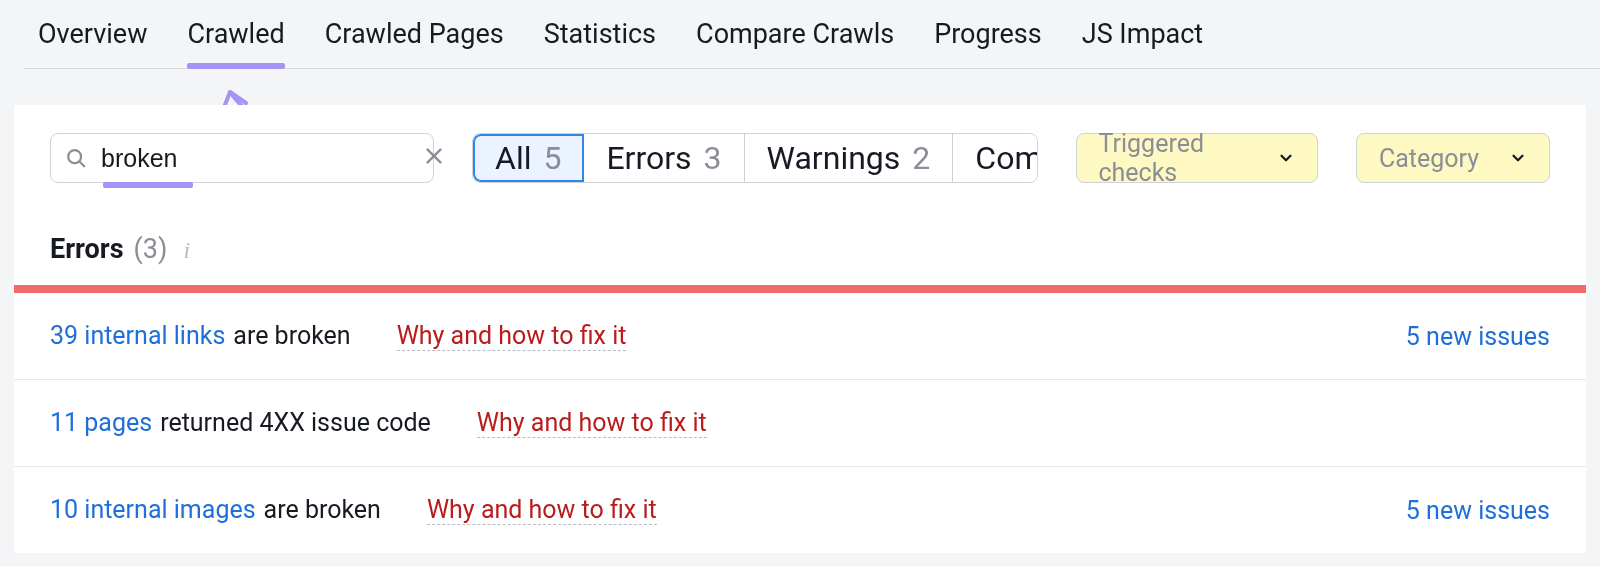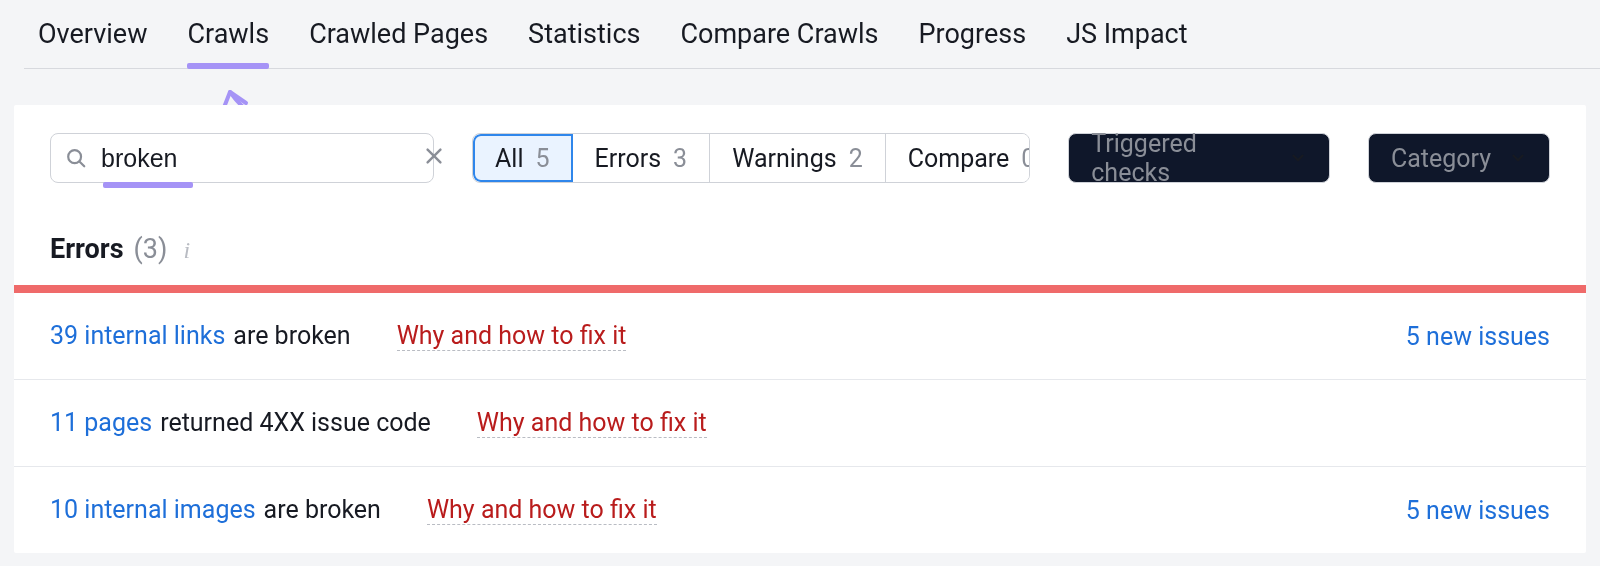--- a/index.html
+++ b/index.html
@@ -98,46 +98,46 @@
     border: 1px solid #cfd2d8;
     border-radius: 8px;
     overflow: hidden;
     height: 50px;
   }
   .seg-item {
     display: flex;
     align-items: center;
     gap: 12px;
     padding: 0 22px;
-    font-size: 25px;
+    font-size: 32px;
     color: #171a22;
     border-right: 1px solid #cfd2d8;
     cursor: pointer;
     background: #fff;
   }
   .seg-item:last-child { border-right: none; }
   .seg-item .count { color: #8a8e97; }
   .seg-item.active {
     background: #eaf3ff;
     outline: 2px solid #2f86eb;
     outline-offset: -2px;
     border-radius: 8px 0 0 8px;
   }
   
   .dd {
     display: flex;
     align-items: center;
-    gap: 18px;
+    gap: 30px;
     height: 50px;
     padding: 0 22px;
     border: 1px solid #cfd2d8;
     border-radius: 8px;
     font-size: 25px;
     color: #8a8e97;
-    background: #0f172a;
+    background: #fef9c3;
     cursor: pointer;
   }
   .dd .chev { color: #171a22; }
   
   .section-head {
     display: flex;
     align-items: baseline;
     gap: 10px;
     padding: 50px 36px 20px 36px;
     font-size: 27px;
@@ -176,21 +176,21 @@
     cursor: pointer;
   }
   .row .spacer { flex: 1; }
   .row .new { color: #1e6fd9; cursor: pointer; white-space: nowrap; }
 </style>
 </head>
 <body>
 
 <div class="tabs">
   <div class="tab">Overview</div>
-  <div class="tab active">Crawls</div>
+  <div class="tab active">Crawled</div>
   <div class="tab">Crawled Pages</div>
   <div class="tab">Statistics</div>
   <div class="tab">Compare Crawls</div>
   <div class="tab">Progress</div>
   <div class="tab">JS Impact</div>
 </div>
 
 <div class="arrow-wrap">
   <svg width="180" height="80" viewBox="0 0 180 80">
     <path d="M150 55 C 110 70, 60 55, 30 14" stroke="#a593f6" stroke-width="4" fill="none" stroke-linecap="round"></path>

